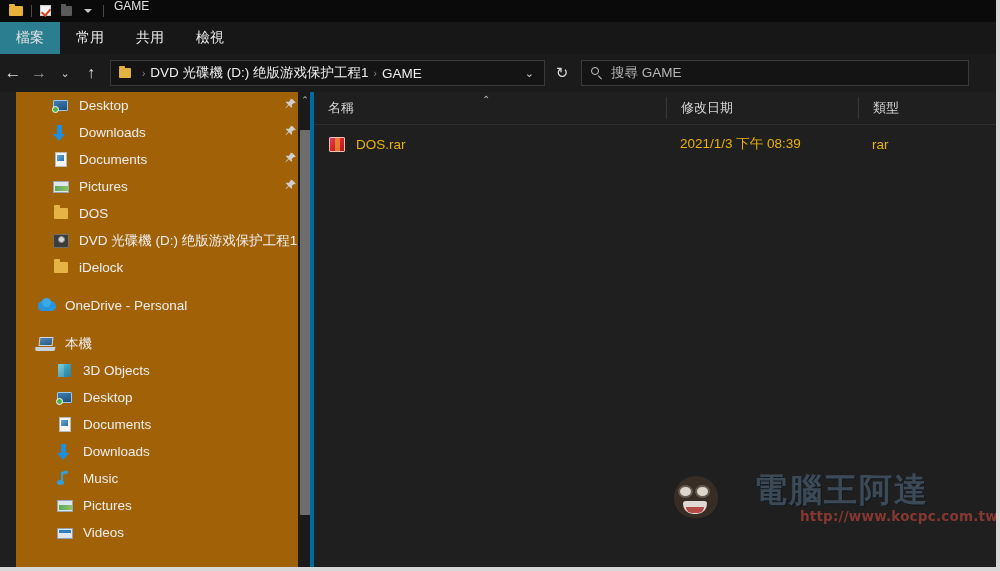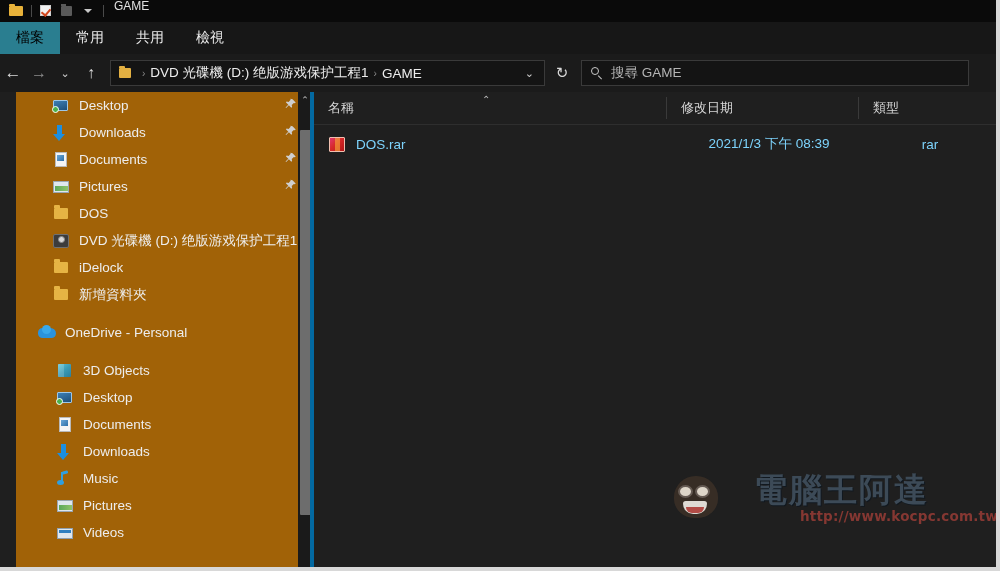--- a/index.html
+++ b/index.html
@@ -126,21 +126,21 @@
     justify-content: center;
     padding: 0 16px;
     font-size: 14px;
     color: #ececec;
     cursor: default;
     min-width: 44px;
     box-sizing: border-box;
   }
   .tab.active {
     background: #2a7e90;
-    color: #000000;
+    color: #e5e5e5;
   }
 
   
   .navbar {
     position: absolute;
     left: 0; top: 54px;
     width: 1000px;
     height: 38px;
     background: #1b1b1b;
     display: flex;
@@ -541,26 +541,25 @@
     color: #b9b9b9;
   }
   .file-row {
     display: flex;
     align-items: center;
     height: 30px;
     margin-top: 4px;
   }
   .cell {
     font-size: 13.5px;
-    color: #7dd3fc;
+    color: #eab308;
     padding-left: 14px;
     box-sizing: border-box;
     white-space: nowrap;
     overflow: hidden;
-    text-align: center;
   }
   .cell-name {
     width: 352px;
     display: flex;
     align-items: center;
   }
   .cell-date { width: 192px; }
   .cell-type { width: 130px; }
   .rar-icon {
     width: 19px; height: 19px;
@@ -793,38 +792,38 @@
       <span class="ni-label">DVD 光碟機 (D:) 绝版游戏保护工程1</span>
     </div>
 
     <div class="nav-item">
       <span class="ni-icon">
           <span class="ic-folder"></span>
         </span>
       <span class="ni-label">iDelock</span>
     </div>
 
-    <div class="nav-item">
-      <span class="ni-icon">
-          <span class="ic-folder"></span>
-        </span>
-      <span class="ni-label">新增資料夾</span>
-    </div>
 
     <div class="spacer-row"></div>
 
     <div class="nav-item lvl0">
       <span class="ni-icon">
           <span class="ic-onedrive"></span>
         </span>
       <span class="ni-label">OneDrive - Personal</span>
     </div>
 
     <div class="spacer-row"></div>
 
+    <div class="nav-item lvl0">
+      <span class="ni-icon">
+          <span class="ic-pc"></span>
+        </span>
+      <span class="ni-label">本機</span>
+    </div>
 
     <div class="nav-item lvl1">
       <span class="ni-icon">
           <span class="ic-3d"></span>
         </span>
       <span class="ni-label">3D Objects</span>
     </div>
 
     <div class="nav-item lvl1">
       <span class="ni-icon">

